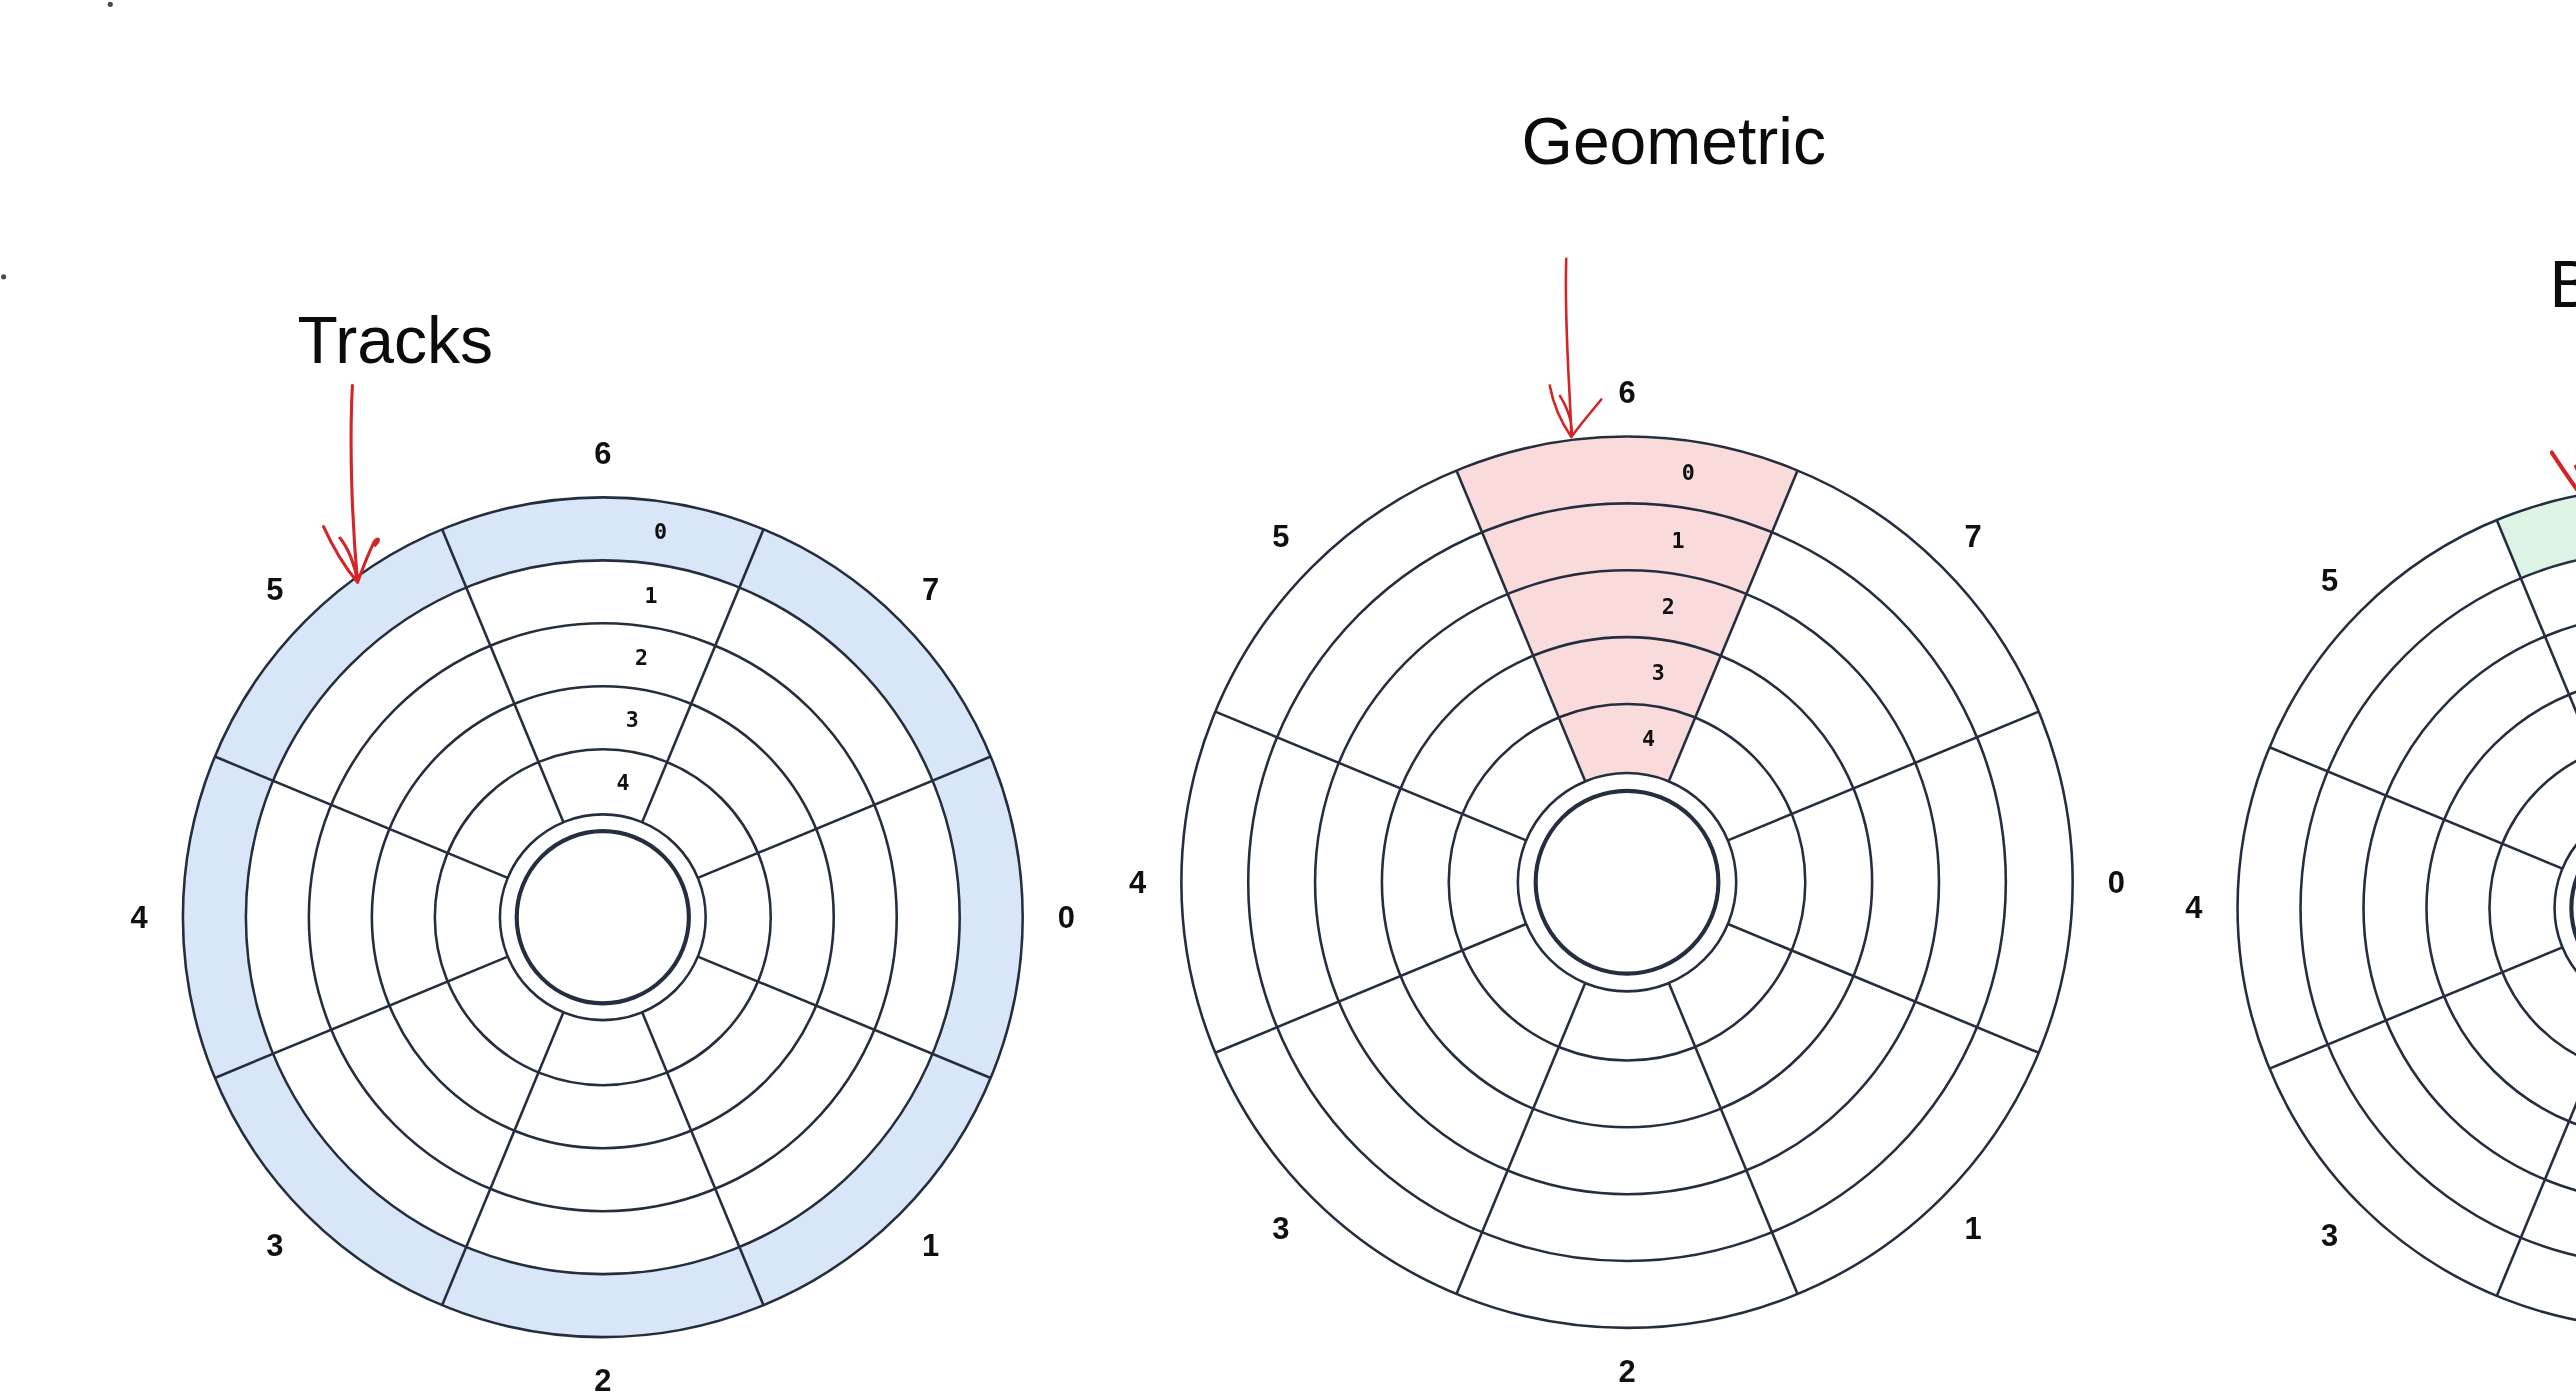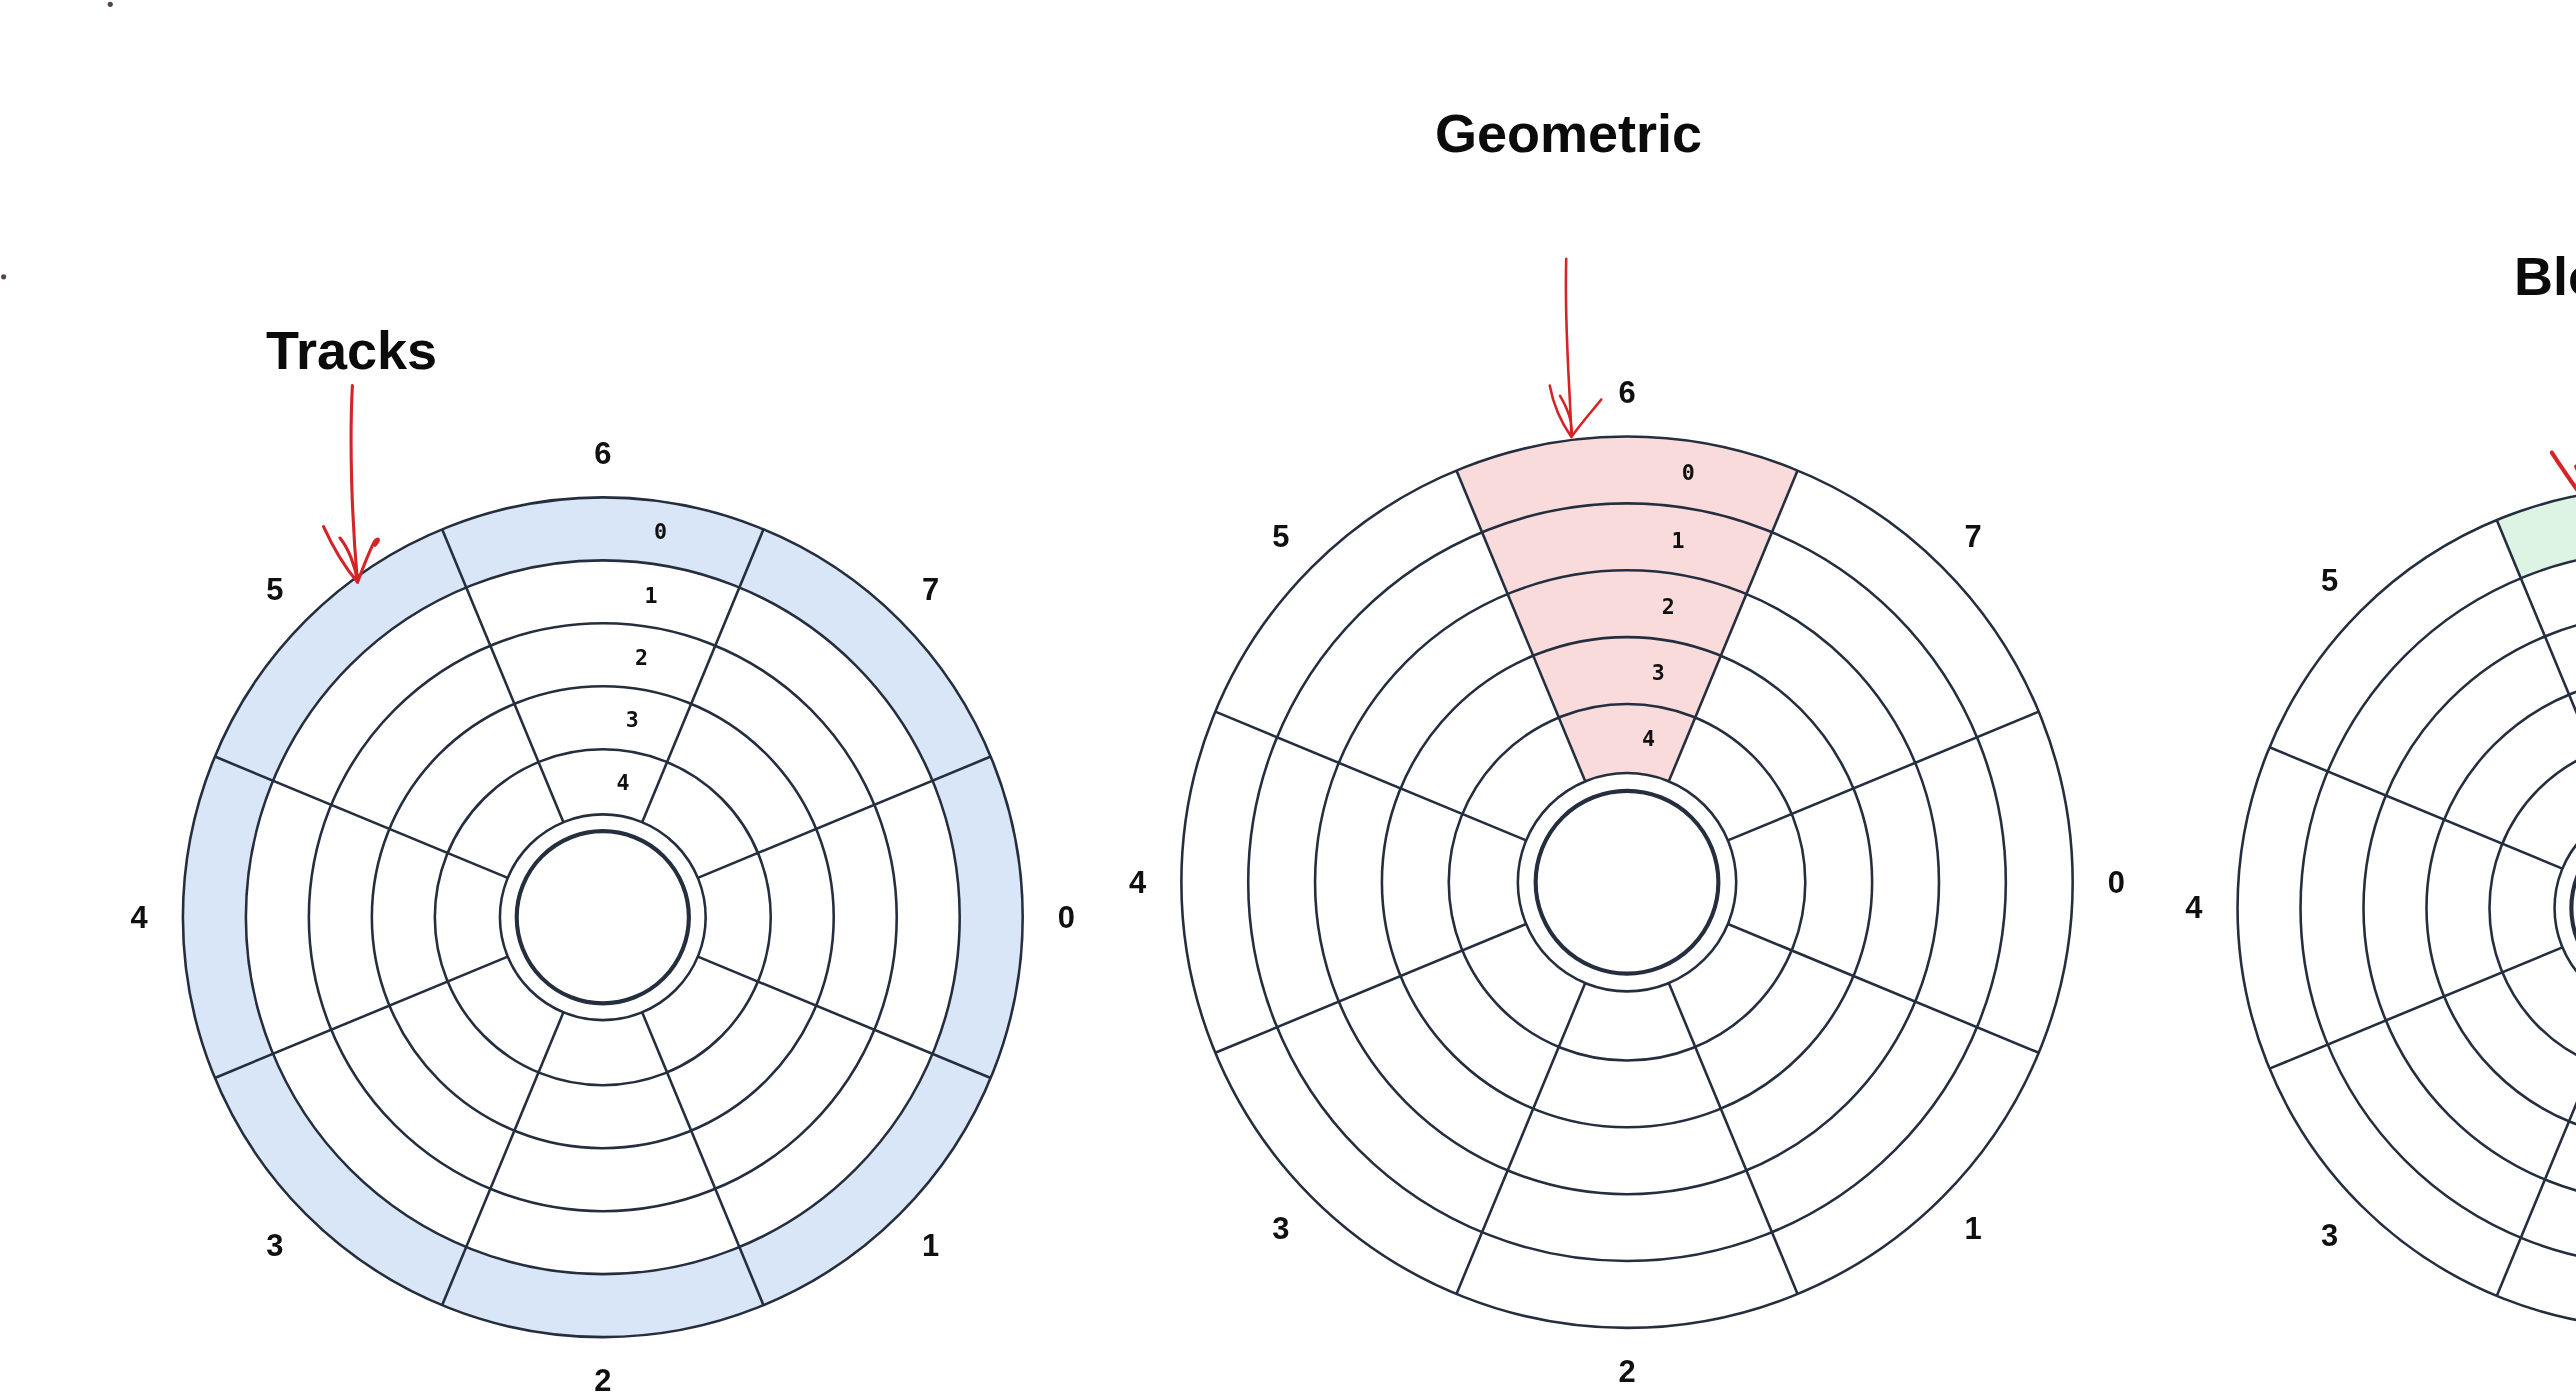--- a/index.html
+++ b/index.html
@@ -6,27 +6,27 @@
   body{
     position:relative;
     width:4015px;height:1394px;
     background:#ffffff;
     overflow:hidden;
     font-family:"Liberation Sans",sans-serif;
   }
   #disks{position:absolute;left:0;top:0}
   .title{
     position:absolute;
-    font-weight:700;
-    text-align:center;
-    font-size:54px;
+    font-weight:400;
+    text-align:right;
+    font-size:66px;
     line-height:1.28;
     letter-spacing:0px;
   }
-  .t-tracks{left:210px;top:316px;width:283px}
+  .t-tracks{left:210px;top:298px;width:283px}
   .t-geo{left:1311px;top:99px;width:515px}
   .t-blocks{left:2461px;top:242px;width:283px}
   .track-num{
     font-family:"DejaVu Sans Mono",monospace;
     font-size:42px;font-weight:700;
   }
   .sector-num{
     font-family:"Liberation Sans",sans-serif;
     font-size:60px;font-weight:700;
   }

